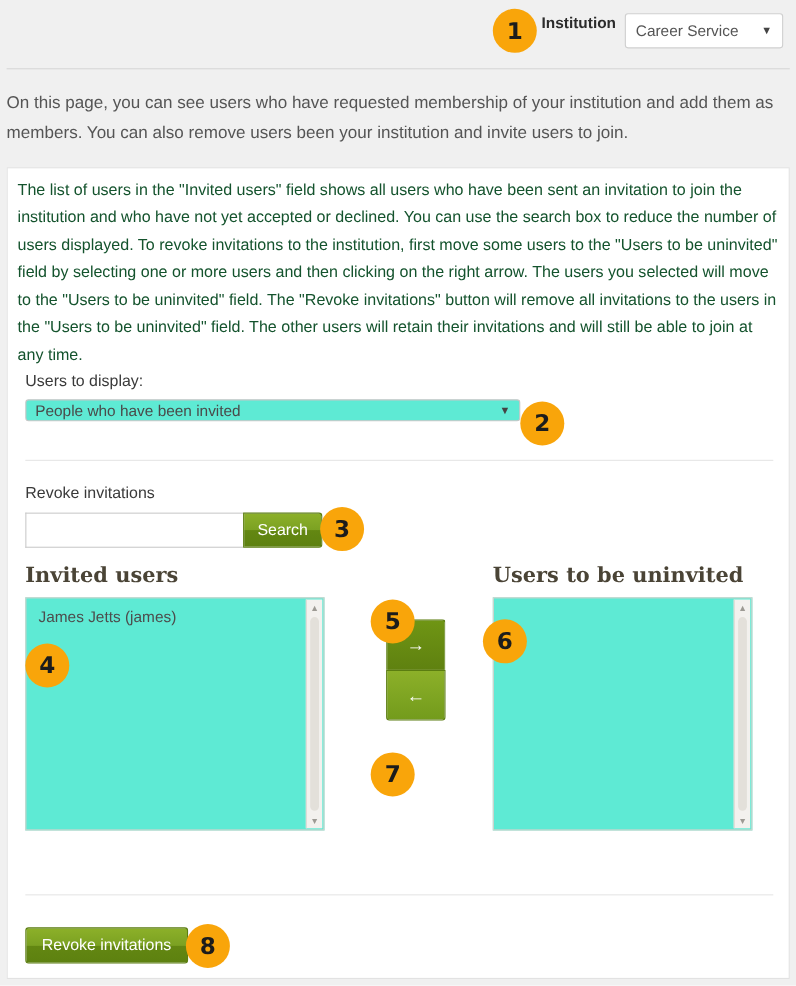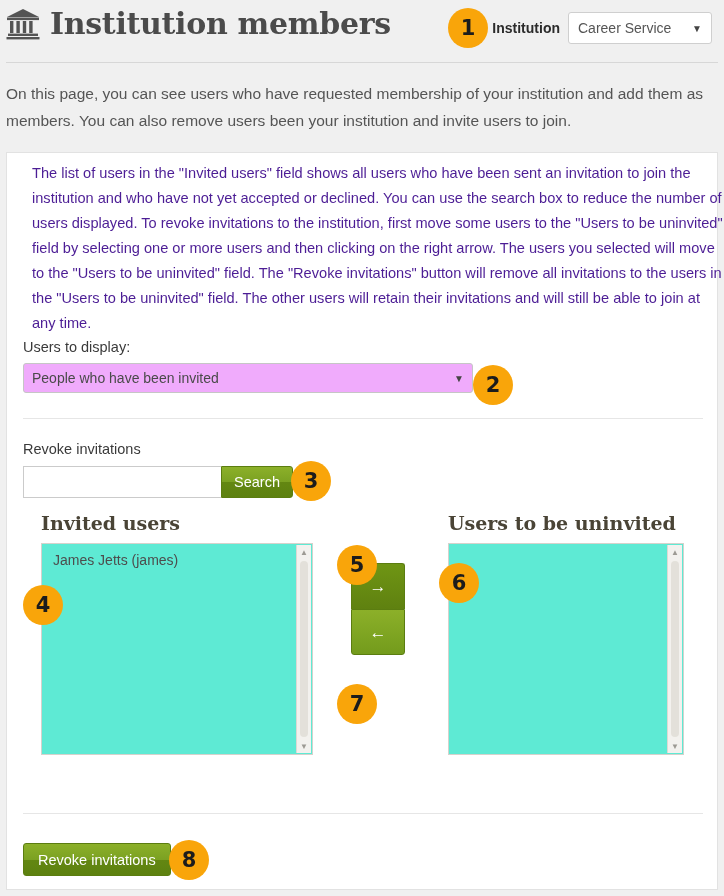--- a/index.html
+++ b/index.html
@@ -41,21 +41,21 @@
     width: 34px;
     height: 32px;
     display: block;
     flex: 0 0 auto;
   }
   .header-right {
     position: absolute;
     right: 12px;
     top: 12px;
     display: flex;
-    align-items: center;
+    align-items: flex-start;
     gap: 8px;
   }
   .inst-label {
     font-size: 14px;
     font-weight: bold;
     color: #2b2b2b;
     white-space: nowrap;
   }
   .inst-select {
     width: 144px;
@@ -105,40 +105,39 @@
     box-sizing: border-box;
   }
 
   .panel-desc {
     position: absolute;
     left: 9px;
     top: 8px;
     width: 692px;
     font-size: 14.6px;
     line-height: 25px;
-    color: #4c1d95;
-    margin-left: 16px;
+    color: #14532d;
   }
 
   .field-label {
     font-size: 14.5px;
     color: #3a3a3a;
   }
 
   
   .display-block {
     position: absolute;
     left: 16px;
     top: 186px;
   }
   .display-label { margin-bottom: 8px; }
   .display-select {
     width: 450px;
-    height: 30px;
-    background: #f0abfc;
+    height: 20px;
+    background: #5eead4;
     border: 1px solid #c6c6c6;
     border-radius: 3px;
     display: flex;
     align-items: center;
     justify-content: space-between;
     padding: 0 8px;
     box-sizing: border-box;
     font-size: 14px;
     color: #4a4a4a;
   }
@@ -195,21 +194,21 @@
     height: 280px;
   }
   .col-heading {
     font-family: "DejaVu Serif", "Liberation Serif", serif;
     font-size: 19px;
     font-weight: bold;
     color: #4a4436;
     margin: 0 0 10px 0;
     line-height: 20px;
   }
-  .listcol-left { position: absolute; left: 0; top: 0; width: 272px; margin-left: 18px; }
+  .listcol-left { position: absolute; left: 0; top: 0; width: 272px; }
   .listcol-right { position: absolute; left: 414px; top: 0; width: 236px; margin-left: 11px; }
   .listbox {
     position: relative;
     height: 212px;
     background: #5eead4;
     border: 1px solid #d5d2cc;
     box-sizing: border-box;
     overflow: hidden;
   }
   .listbox-left { width: 272px; }
@@ -309,33 +308,20 @@
   .b4 { left: 23px; top: 585px; }
   .b5 { left: 337px; top: 545px; }
   .b6 { left: 439px; top: 563px; }
   .b7 { left: 337px; top: 684px; }
   .b8 { left: 169px; top: 840px; }
 </style>
 </head>
 <body>
 
 <div class="page-header">
-  <div class="page-title">
-    <svg class="bank-icon" viewBox="0 0 34 32">
-      <polygon points="17,1 33,9 1,9" fill="#545454"></polygon>
-      <rect x="1" y="9.5" width="32" height="2.6" fill="#545454"></rect>
-      <rect x="4" y="13" width="3.4" height="12" fill="#545454"></rect>
-      <rect x="10.4" y="13" width="3.4" height="12" fill="#545454"></rect>
-      <rect x="16.8" y="13" width="3.4" height="12" fill="#545454"></rect>
-      <rect x="23.2" y="13" width="3.4" height="12" fill="#545454"></rect>
-      <rect x="2" y="25.6" width="30" height="2.4" fill="#545454"></rect>
-      <rect x="0.5" y="29" width="33" height="2.4" fill="#545454"></rect>
-    </svg>
-    <span>Institution members</span>
-  </div>
 
   <div class="header-right">
     <span class="inst-label">Institution</span>
     <div class="inst-select">
       <span>Career Service</span>
       <span class="caret">▼</span>
     </div>
   </div>
   <div class="header-rule"></div>
 </div>

